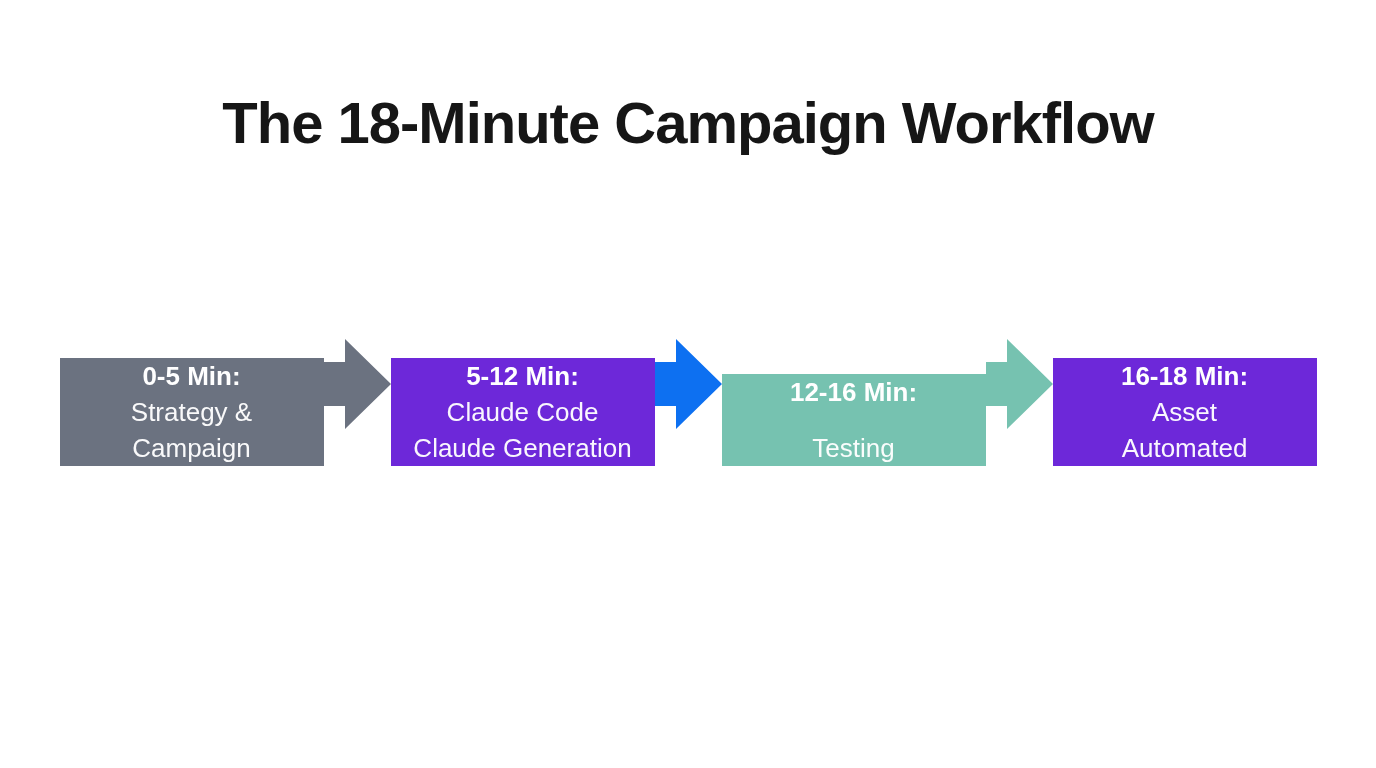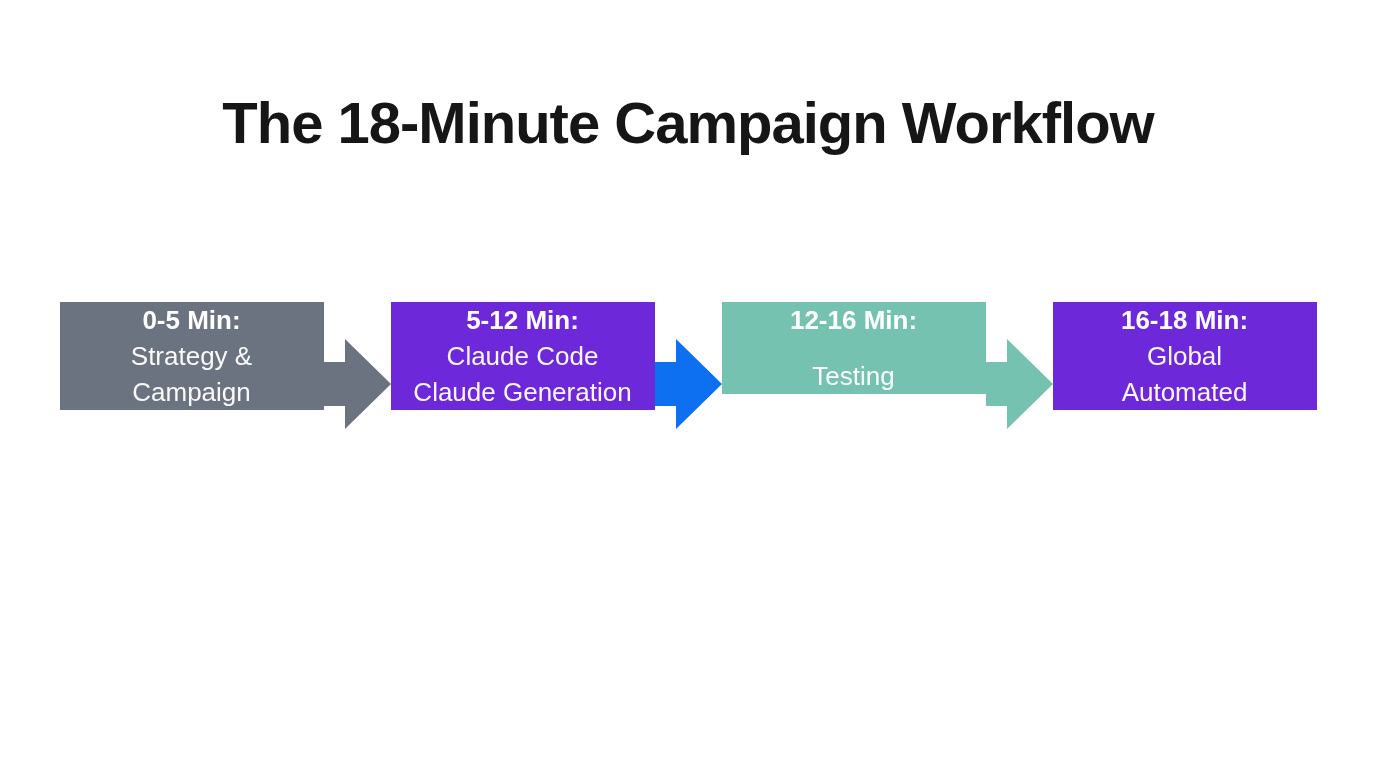--- a/index.html
+++ b/index.html
@@ -26,21 +26,21 @@
     margin-top: 7px;
   }
   .workflow-row {
     position: absolute;
     top: 302px;
     left: 0;
     width: 100%;
     height: 164px;
     display: flex;
     justify-content: center;
-    align-items: flex-start;
+    align-items: flex-end;
   }
   .step-box {
     width: 264px;
     flex: 0 0 264px;
     display: flex;
     flex-direction: column;
     justify-content: center;
     align-items: center;
     text-align: center;
     color: #ffffff;
@@ -93,17 +93,17 @@
     <div class="step-time">12-16 Min:</div>
     <div class="step-line">Testing</div>
   </div>
 
   <svg class="connector" viewBox="0 0 67 90">
     <polygon points="0,23 21,23 21,0 67,45 21,90 21,67 0,67" fill="#76c2b0"></polygon>
   </svg>
 
   <div class="step-box" style="background-color: #6d28d9;">
     <div class="step-time">16-18 Min:</div>
-    <div class="step-line">Global</div>
+    <div class="step-line">Asset</div>
     <div class="step-line">Automated</div>
   </div>
 
 </div>
 
 </body></html>

